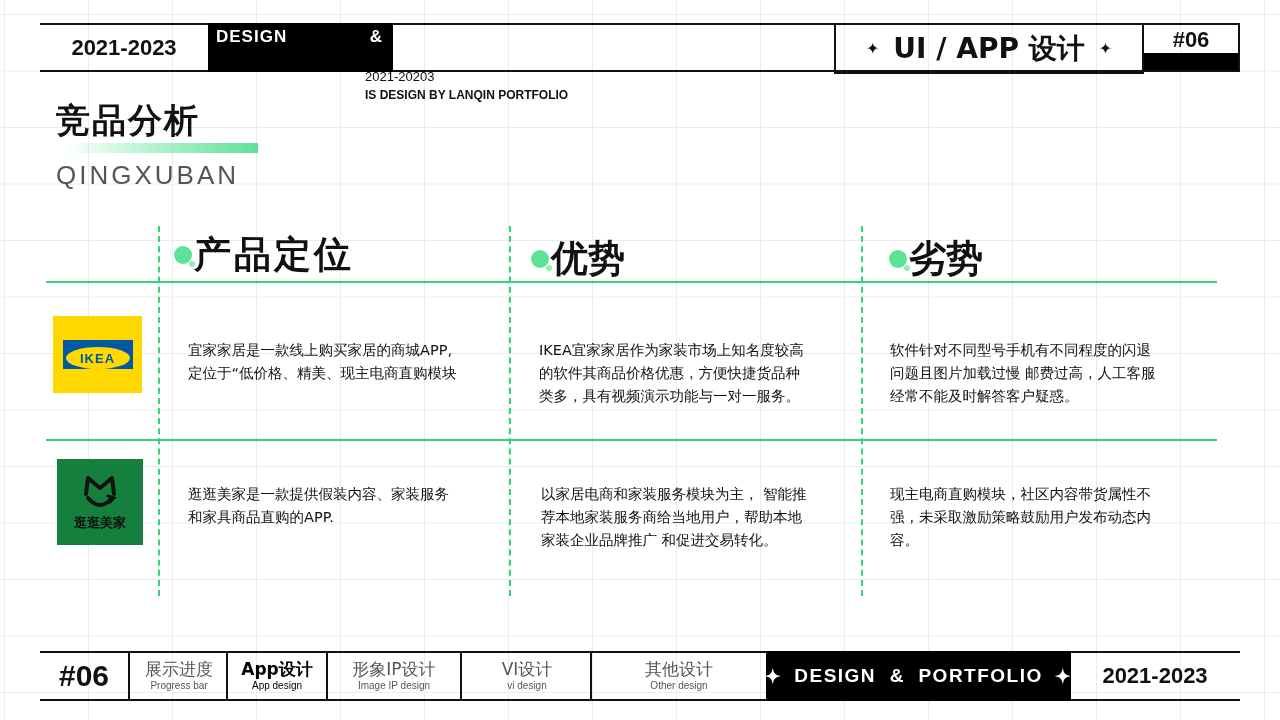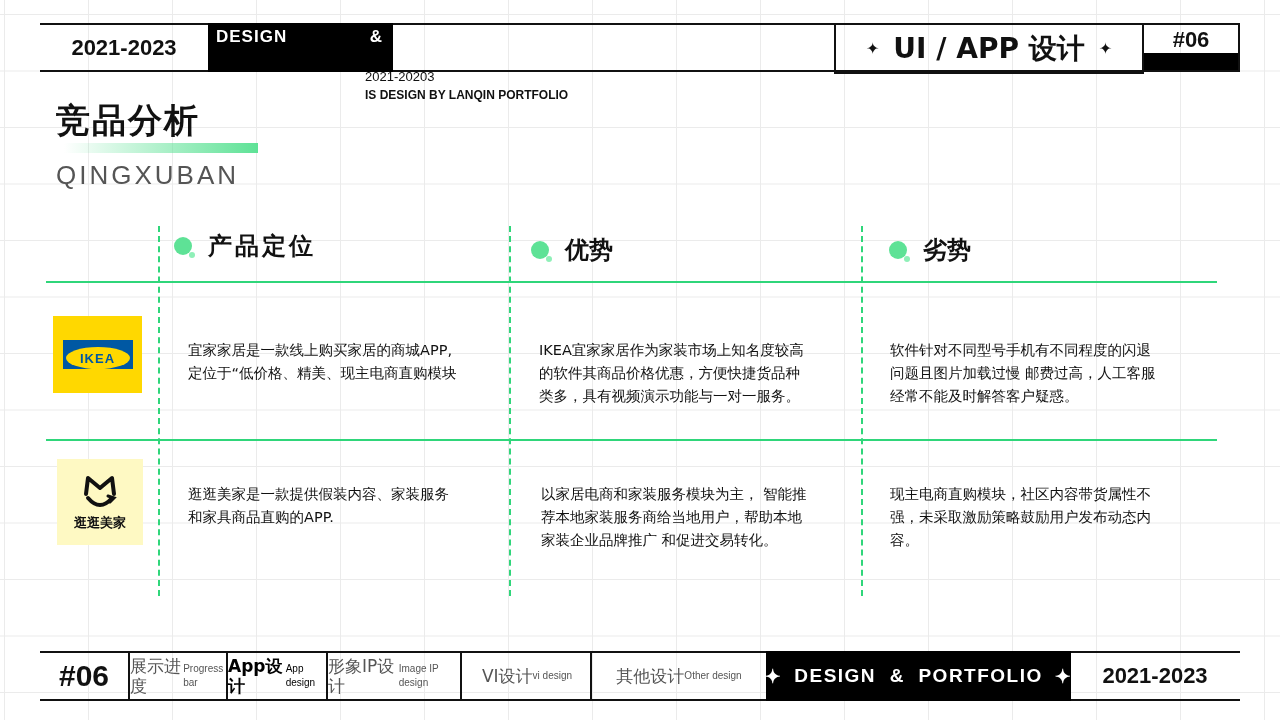--- a/index.html
+++ b/index.html
@@ -29,39 +29,39 @@
   .top .num{position:absolute;left:1102px;top:0;width:98px;height:49px;border:2px solid #111;box-sizing:border-box;}
   .top .num .t{position:absolute;left:0;right:0;top:0;height:28px;text-align:center;font-family:"Liberation Sans",sans-serif;font-weight:bold;font-size:22px;line-height:30px;}
   .top .num .blk{position:absolute;left:0;right:0;bottom:0;height:17px;background:#000;}
   
   .title{left:56px;top:94px;font-size:34px;font-weight:bold;letter-spacing:2px;line-height:52px;}
   .title-bar{left:64px;top:143px;width:194px;height:10px;background:linear-gradient(to right, rgba(94,226,150,0), #5ee296);}
   .subtitle{left:56px;top:160px;font-family:Liberation Sans, sans-serif;font-size:26px;color:#555;letter-spacing:3px;}
   
   .vline{position:absolute;width:0;border-left:2px dashed #2fd67a;top:226px;height:370px;}
   .hline{position:absolute;left:46px;width:1171px;height:2px;background:#2fd67a;}
-  .colhead{position:absolute;top:230px;display:flex;align-items:center;gap:16px;font-size:24px;font-weight:bold;}
+  .colhead{position:absolute;top:230px;display:flex;align-items:center;gap:2px;font-size:37px;font-weight:bold;}
   .dot{position:relative;width:18px;height:18px;border-radius:50%;background:#5ee296;}
   .dot::after{content:"";position:absolute;right:-3px;bottom:-3px;width:6px;height:6px;border-radius:50%;background:#8ff0b8;}
   .cell{position:absolute;font-size:14.5px;line-height:23px;color:#111;}
   .logo{position:absolute;}
   .ikea{left:53px;top:316px;width:89px;height:77px;background:#ffd800;display:flex;align-items:center;justify-content:center;}
   .ikea .in{width:70px;height:29px;background:#0058a3;display:flex;align-items:flex-end;justify-content:center;}
   .ikea .oval{width:64px;height:22px;border-radius:50%;background:#ffd800;color:#0058a3;font-weight:bold;font-size:13px;
     display:flex;align-items:center;justify-content:center;letter-spacing:1px;font-family:"Liberation Sans",sans-serif;}
-  .gg{left:57px;top:459px;width:86px;height:86px;background:#fef9c3;display:flex;flex-direction:column;align-items:center;justify-content:center;}
+  .gg{left:57px;top:459px;width:86px;height:86px;background:#15803d;display:flex;flex-direction:column;align-items:center;justify-content:center;}
   .gg .txt{font-size:13px;font-weight:bold;margin-top:2px;}
   
   .foot{left:40px;top:651px;width:1200px;height:50px;}
   .foot .lt{position:absolute;left:0;top:0;width:726px;height:2px;background:#111;}
   .foot .lt2{position:absolute;left:1030px;top:0;width:170px;height:2px;background:#111;}
   .foot .lb{position:absolute;left:0;top:48px;width:1200px;height:2px;background:#111;}
   .foot .num{position:absolute;left:0;top:2px;width:88px;height:46px;display:flex;align-items:center;justify-content:center;
     font-family:"Liberation Sans",sans-serif;font-weight:bold;font-size:30px;}
-  .foot .tab{position:absolute;top:2px;height:46px;border-left:2px solid #111;display:flex;flex-direction:row;align-items:center;justify-content:center;}
+  .foot .tab{position:absolute;top:2px;height:46px;border-left:2px solid #111;display:flex;flex-direction:column;align-items:center;justify-content:center;}
   .foot .tab .cn{font-size:17px;color:#555;line-height:20px;}
   .foot .tab .en{font-family:"Liberation Sans",sans-serif;font-size:10px;color:#555;line-height:14px;}
   .foot .tab.active .cn{font-weight:bold;color:#000;}
   .foot .tab.active .en{color:#000;}
   .foot .blk{position:absolute;left:726px;top:0;width:305px;height:50px;background:#000;color:#fff;display:flex;align-items:center;justify-content:center;gap:12px;
     font-family:"Liberation Sans",sans-serif;font-weight:bold;font-size:19px;letter-spacing:1.5px;}
   .foot .year{position:absolute;left:1030px;top:2px;width:170px;height:46px;display:flex;align-items:center;justify-content:center;
     font-family:"Liberation Sans",sans-serif;font-weight:bold;font-size:22px;}
 </style>
 </head>

